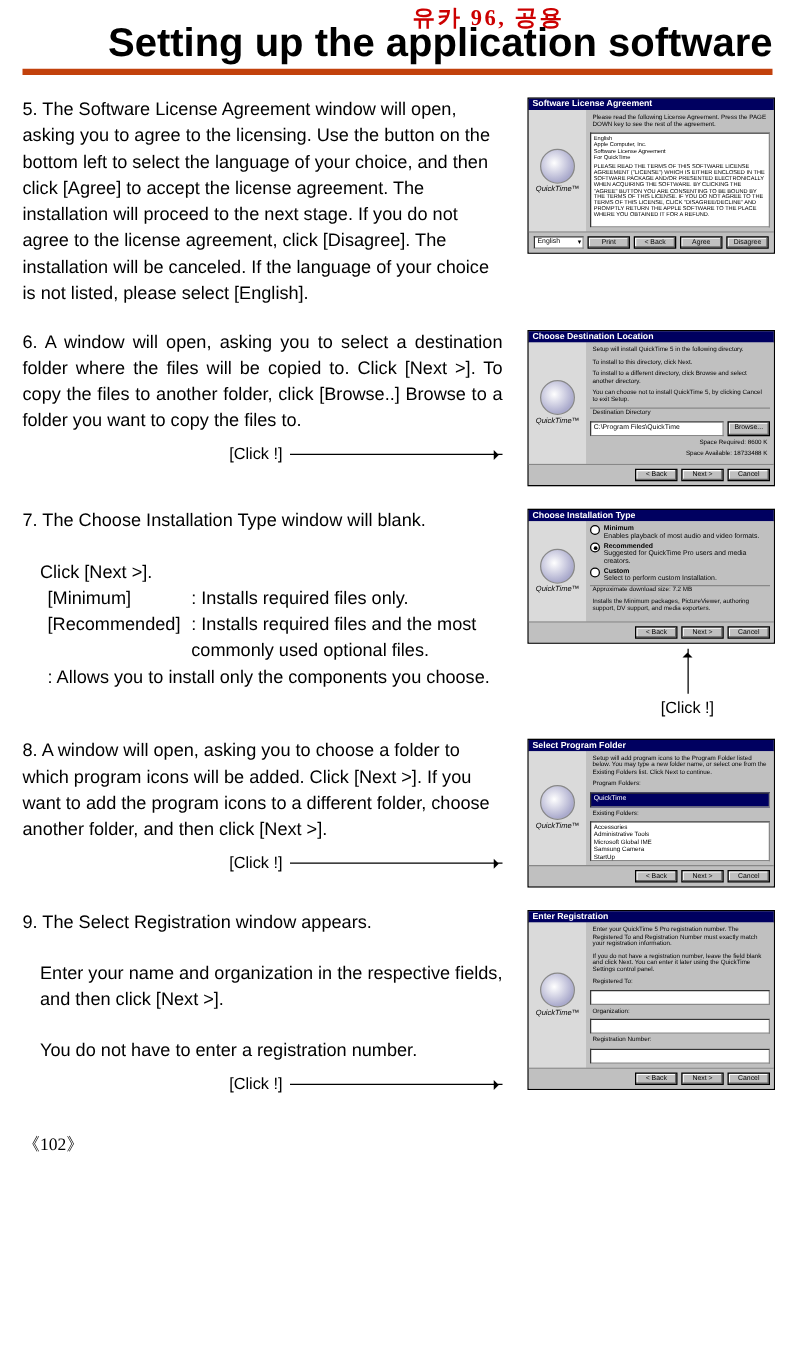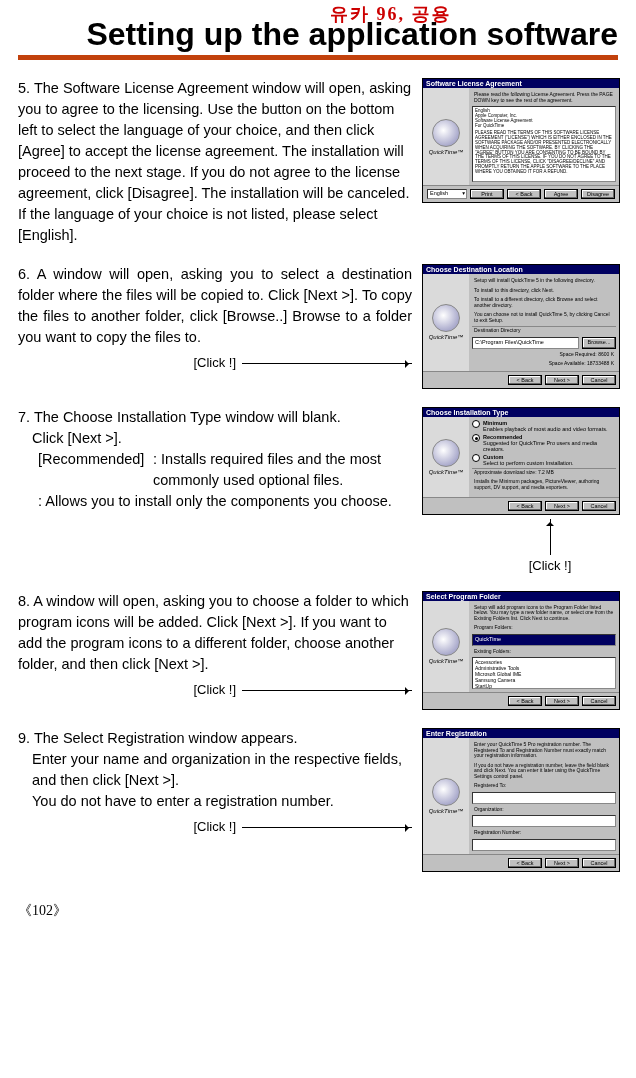--- a/index.html
+++ b/index.html
@@ -26,33 +26,34 @@
     margin: 4px 0 6px 0;
     border-bottom: 5px solid #c2410c;
     padding-bottom: 2px;
     font-family: Arial, sans-serif;
     text-align: right;
   }
   .step-block {
     display: flex;
     align-items: flex-start;
     margin-top: 18px;
-    gap: 10px;
+    gap: 20px;
   }
   .step-text {
     flex: 1;
     font-size: 14.5px;
     line-height: 1.45;
   }
   .step-text .num {
     display: inline;
   }
   .indent {
     padding-left: 14px;
     display: block;
+    margin-top: 20px;
   }
   .options-table {
     padding-left: 20px;
     font-size: 14.5px;
     line-height: 1.45;
   }
   .options-table .opt-row {
     display: flex;
   }
   .options-table .opt-label {
@@ -343,20 +344,24 @@
     </div>
   </div>
 </div>
 
 <div class="step-block">
   <div class="step-text">
     <span class="num">7.</span>
     <span>The Choose Installation Type window will blank.</span>
     <span class="indent">Click [Next &gt;].</span>
     <div class="options-table">
+      <div class="opt-row">
+        <div class="opt-label">[Minimum]</div>
+        <div class="opt-desc">: Installs required files only.</div>
+      </div>
       <div class="opt-row">
         <div class="opt-label">[Recommended]</div>
         <div class="opt-desc">: Installs required files and the most commonly used optional files.</div>
       </div>
       <div class="opt-row">
         <div class="opt-desc">: Allows you to install only the components you choose.</div>
       </div>
     </div>
   </div>
   <div class="screenshot-col">

